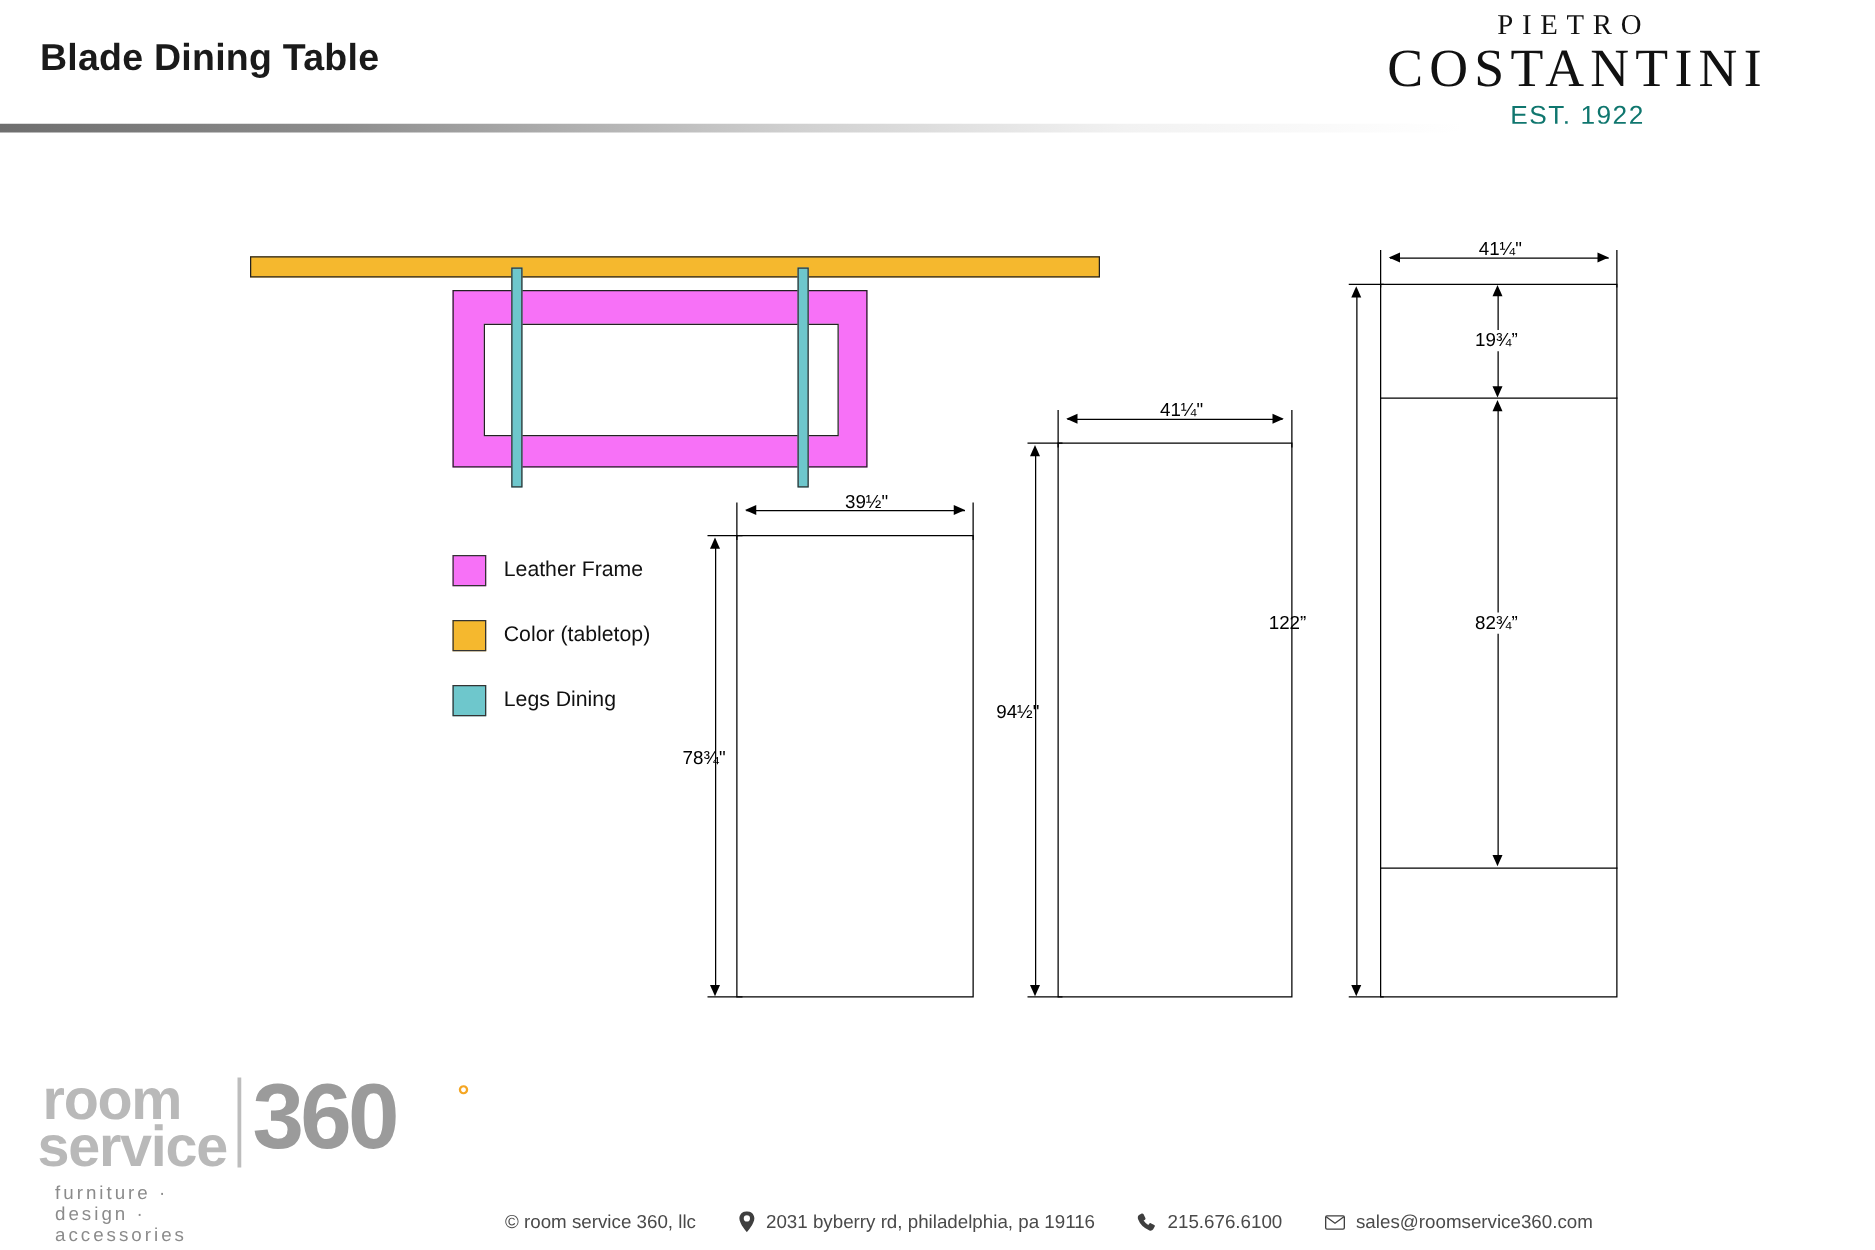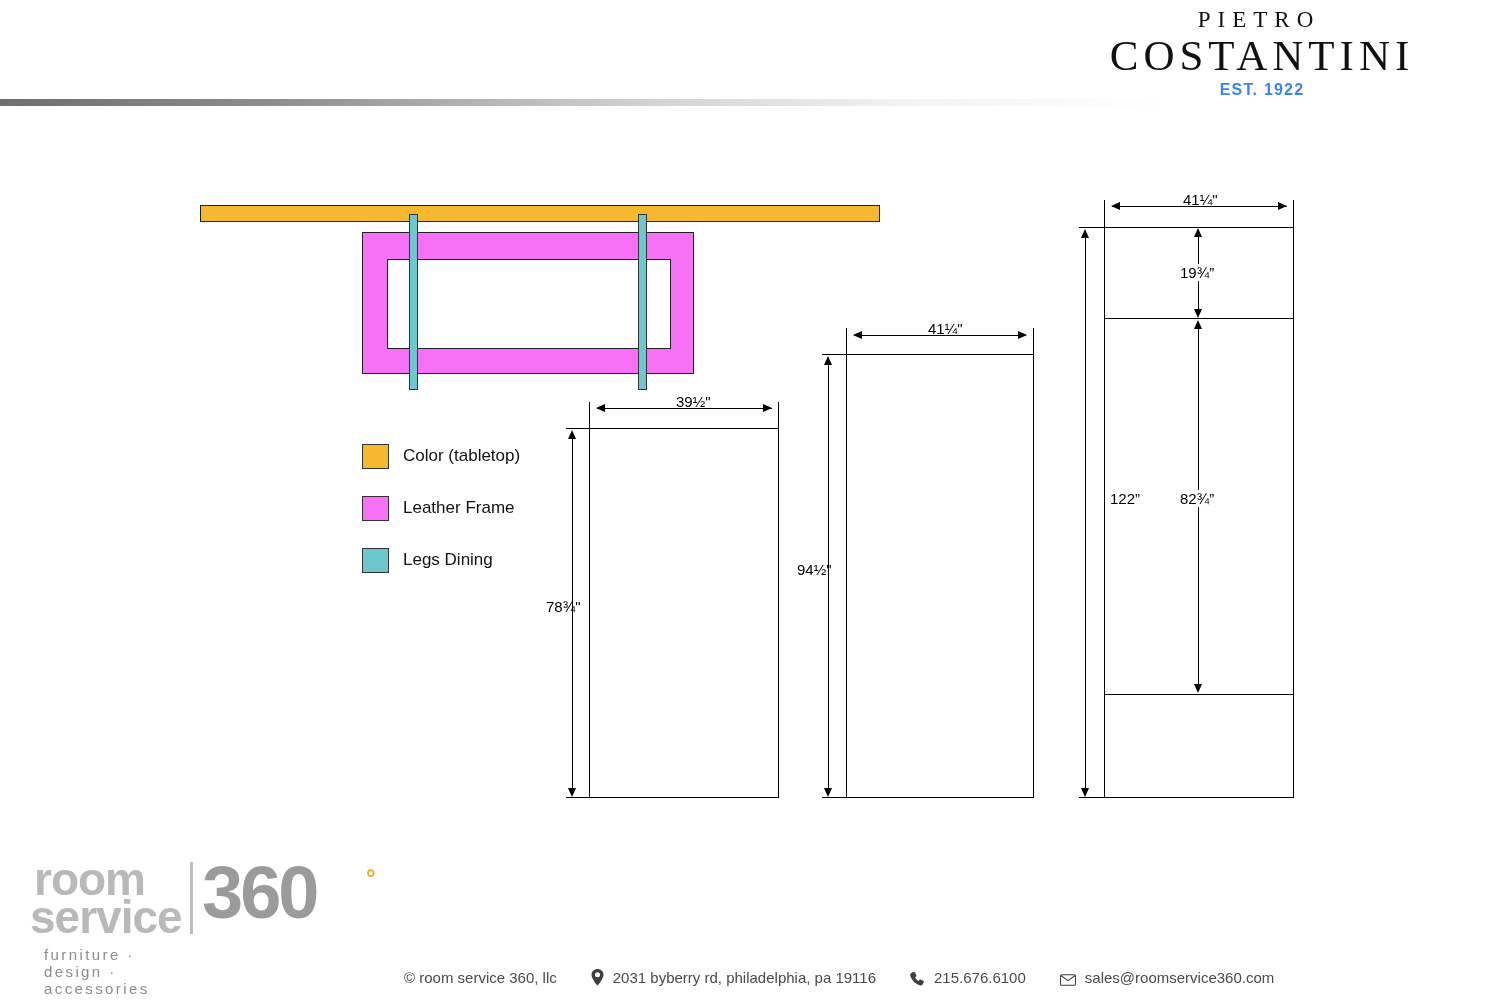--- a/index.html
+++ b/index.html
@@ -50,25 +50,25 @@
   }
   #brand-costantini {
     font-family: "Liberation Serif", serif;
     font-size: 43px;
     letter-spacing: 5px;
     line-height: 1.15;
     color: #111;
     text-align: center;
   }
   #brand-est {
-    font-size: 16px;
-    font-weight: 700;
+    font-size: 21px;
+    font-weight: 400;
     letter-spacing: 1.2px;
     margin-top: 1px;
-    color: #3b82f6;
+    color: #0f766e;
   }
   #header-rule {
     position: absolute;
     top: 99px;
     left: 0;
     width: 1500px;
     height: 7px;
     background: linear-gradient(to right, #6e6e6e 0%, #8d8d8d 18%, #cfcfcf 42%, #f2f2f2 60%, #ffffff 78%, #ffffff 100%);
   }
 
@@ -227,27 +227,28 @@
   #footer-contact {
     position: absolute;
     left: 388px;
     bottom: 14px;
     display: flex;
     align-items: center;
     font-size: 15px;
     color: #4a4a4a;
     gap: 0px;
   }
-  .contact-item { display: flex; align-items: flex-end; margin-right: 34px; }
+  .contact-item { display: flex; align-items: center; margin-right: 34px; }
   .contact-icon { margin-right: 9px; color: #3f3f3f; display: inline-flex; }
 </style>
 </head>
 <body>
 
 <div id="header">
+  <div id="page-title">Blade Dining Table</div>
 
   <div id="brand-block">
     <div id="brand-pietro">PIETRO</div>
     <div id="brand-costantini">COSTANTINI</div>
     <div id="brand-est">EST. 1922</div>
   </div>
 </div>
 <div id="header-rule"></div>
 
 <div id="canvas">
@@ -256,26 +257,26 @@
     <div id="tabletop"></div>
     <div id="frame-outer">
       <div id="frame-inner"></div>
     </div>
     <div class="leg" id="leg-left"></div>
     <div class="leg" id="leg-right"></div>
   </div>
 
   <div id="legend">
     <div class="legend-row">
+      <span class="swatch" style="background:#f771f7"></span>
+      <span class="legend-label"> Leather Frame</span>
+    </div>
+    <div class="legend-row">
       <span class="swatch" style="background:#f5b82e"></span>
       <span class="legend-label">Color (tabletop)</span>
-    </div>
-    <div class="legend-row">
-      <span class="swatch" style="background:#f771f7"></span>
-      <span class="legend-label"> Leather Frame</span>
     </div>
     <div class="legend-row">
       <span class="swatch" style="background:#6ec7cc"></span>
       <span class="legend-label">Legs Dining</span>
     </div>
   </div>
 
   <div>
     <div class="rect" style="left:589px; top:322px; width:190px; height:370px;"></div>
 
@@ -332,21 +333,21 @@
     <div class="line v1" style="left:1198px; top:220px; height:362px;"></div>
     <div class="arrow arrow-u" style="left:1194px; top:214px;"></div>
     <div class="arrow arrow-d" style="left:1194px; top:578px;"></div>
     <div class="dimtext" style="left:1177px; top:384px; background:#fff; padding:0 3px;">82¾”</div>
 
     <div class="line v1" style="left:1085px; top:129px; height:556px;"></div>
     <div class="arrow arrow-u" style="left:1081px; top:123px;"></div>
     <div class="arrow arrow-d" style="left:1081px; top:682px;"></div>
     <div class="line h1" style="left:1079px; top:121px; width:28px;"></div>
     <div class="line h1" style="left:1079px; top:691px; width:28px;"></div>
-    <div class="dimtext" style="left:1110px; top:384px;">122”</div>
+    <div class="dimtext" style="left:1015px; top:384px;">122”</div>
   </div>
 
 </div>
 
 <div id="footer">
   <div id="logo">
     <div id="logo-rs">
       <span class="r1">room</span>
       <span>service</span>
     </div>

